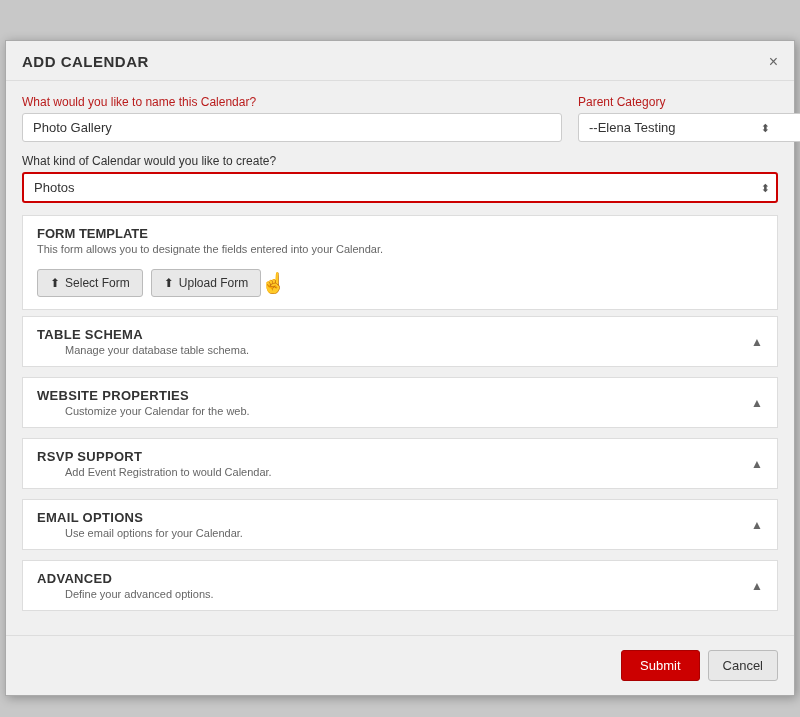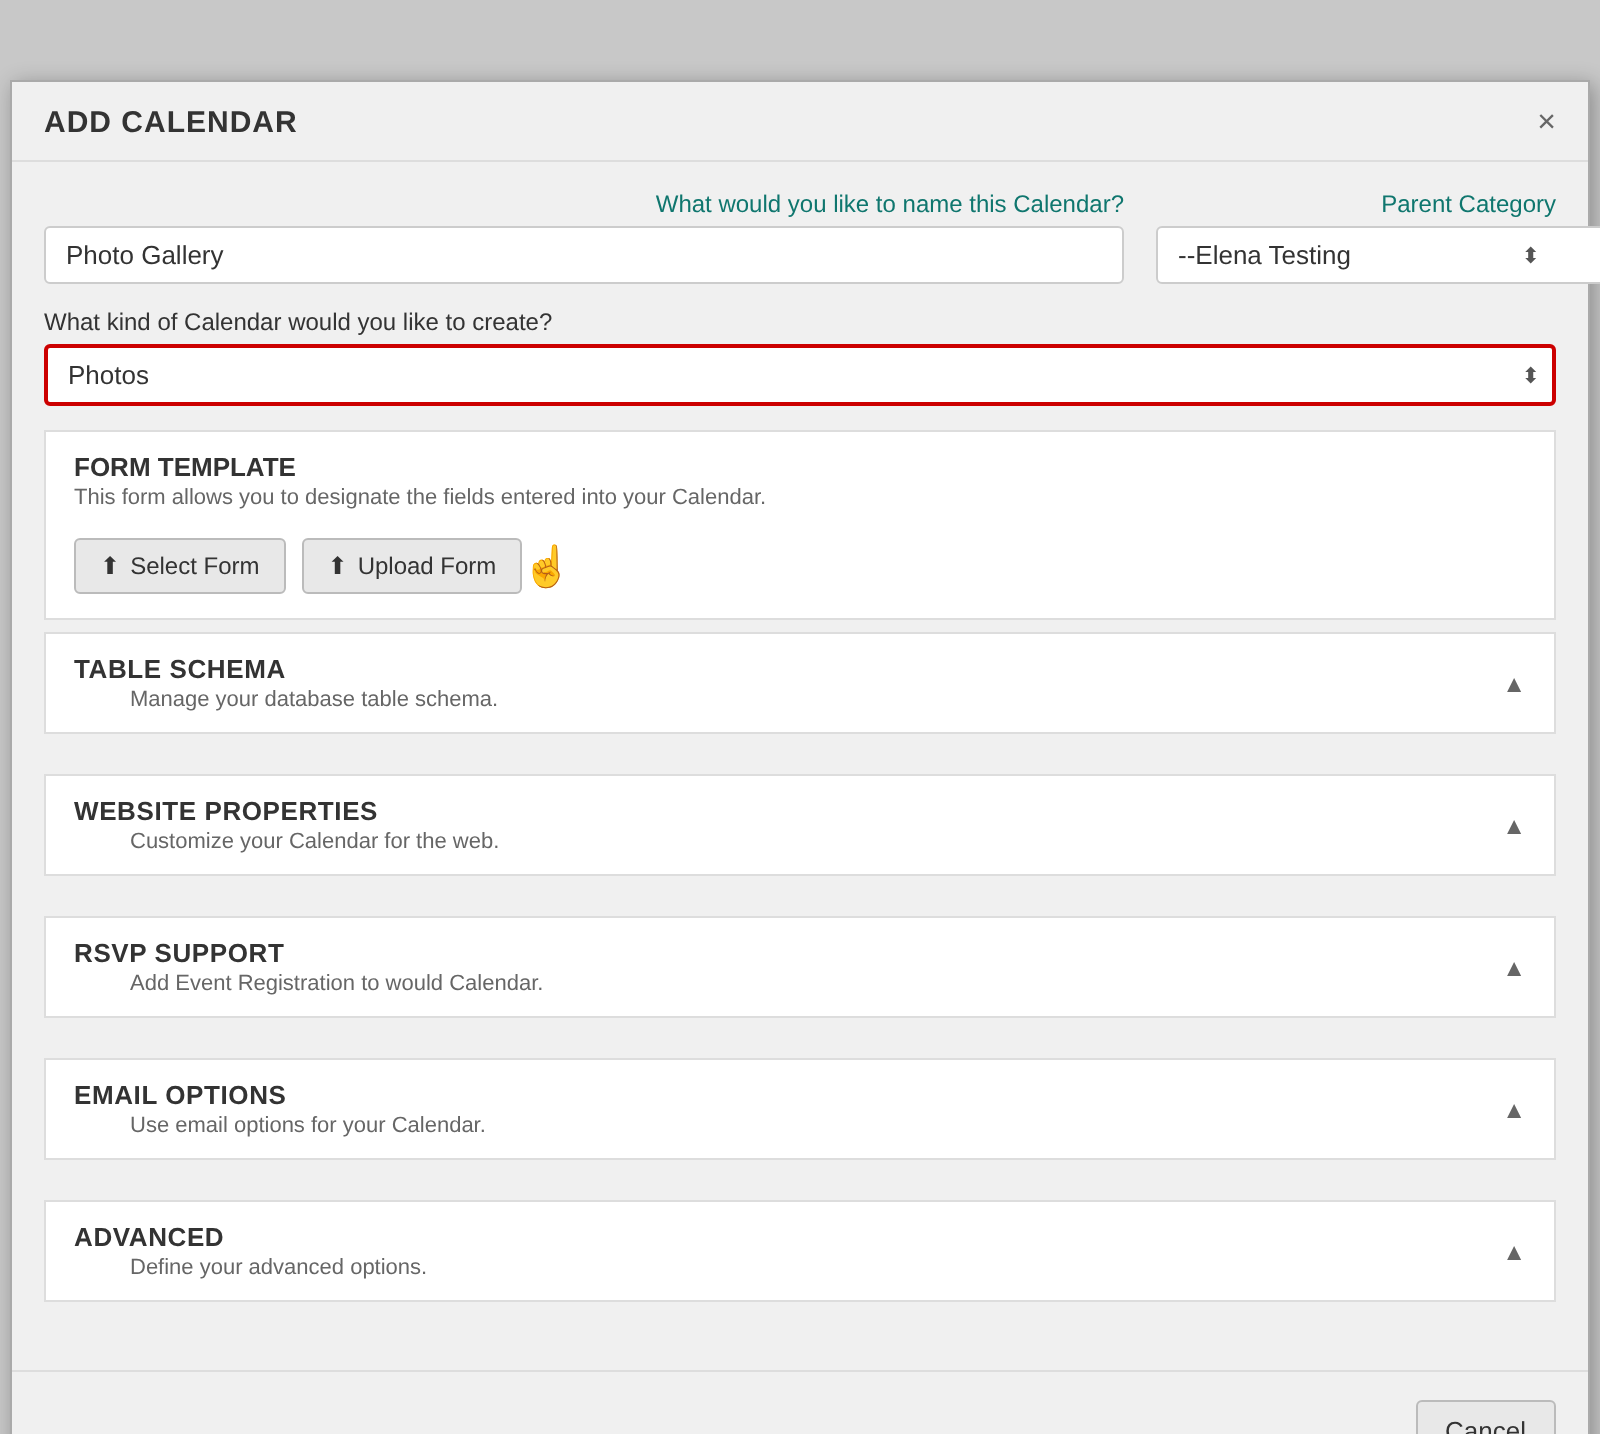--- a/index.html
+++ b/index.html
@@ -55,22 +55,21 @@
       margin-bottom: 12px;
     }
     .form-group {
       display: flex;
       flex-direction: column;
       gap: 4px;
     }
     .form-group.grow { flex: 1; }
     .form-group label {
       font-size: 12px;
-      color: #0f766e;
-      text-align: right;
+      color: #b91c1c;
     }
     .form-control {
       border: 1px solid #ccc;
       border-radius: 3px;
       padding: 6px 10px;
       font-size: 13px;
       background: #fff;
       color: #333;
     }
     select.form-control {
@@ -123,21 +122,21 @@
     }
     .form-group-full label {
       font-size: 12px;
       color: #333;
       display: block;
       margin-bottom: 4px;
     }
     .section-panel {
       background: #fff;
       border: 1px solid #ddd;
-      margin-bottom: 20px;
+      margin-bottom: 10px;
     }
     .section-header {
       display: flex;
       justify-content: space-between;
       align-items: center;
       padding: 10px 14px;
       cursor: pointer;
     }
     .section-header-left {}
     .section-title {
@@ -322,15 +321,16 @@
           <div class="section-subtitle">Define your advanced options.</div>
         </div>
         <span class="collapse-icon">▲</span>
       </div>
     </div>
       </div>
 
   </div>
 
   <div class="modal-footer">
+    <button class="btn-submit">Submit</button>
     <button class="btn-cancel">Cancel</button>
   </div>
 </div>
 
 </body></html>

